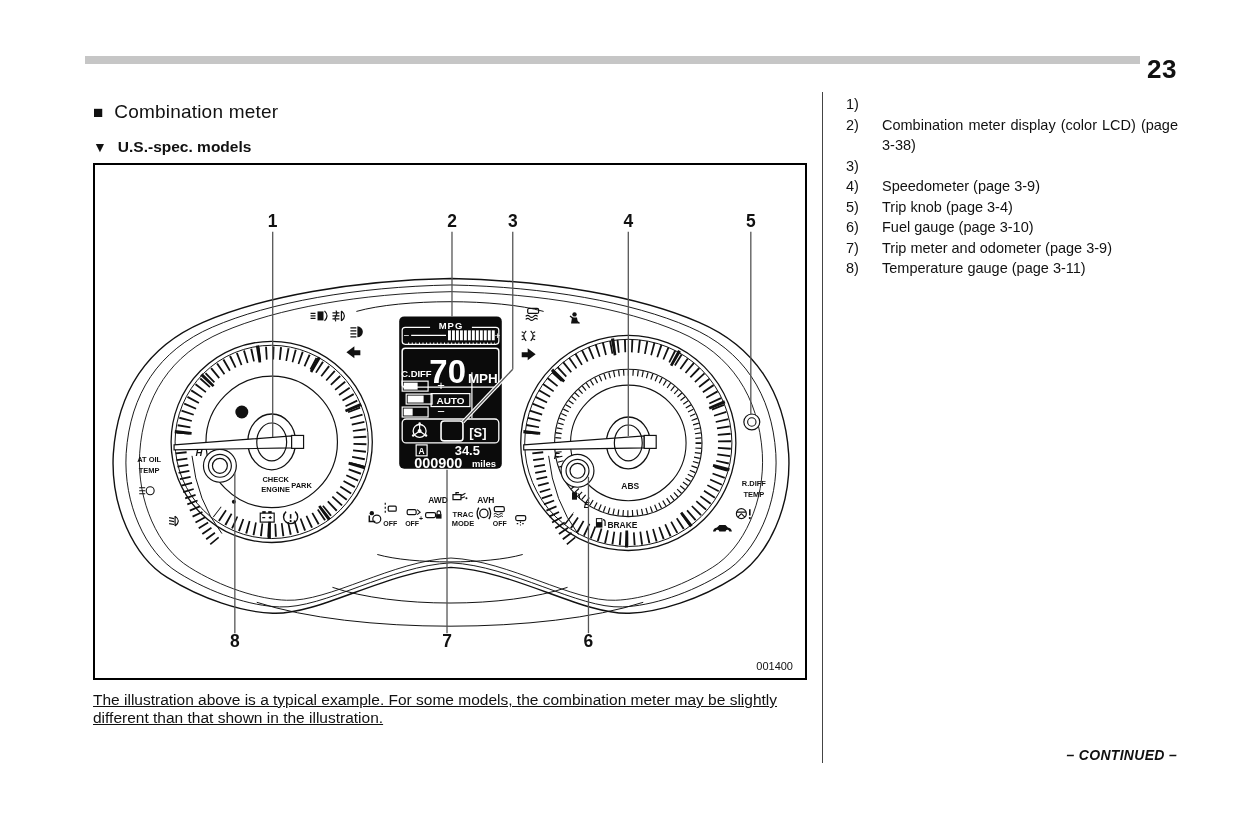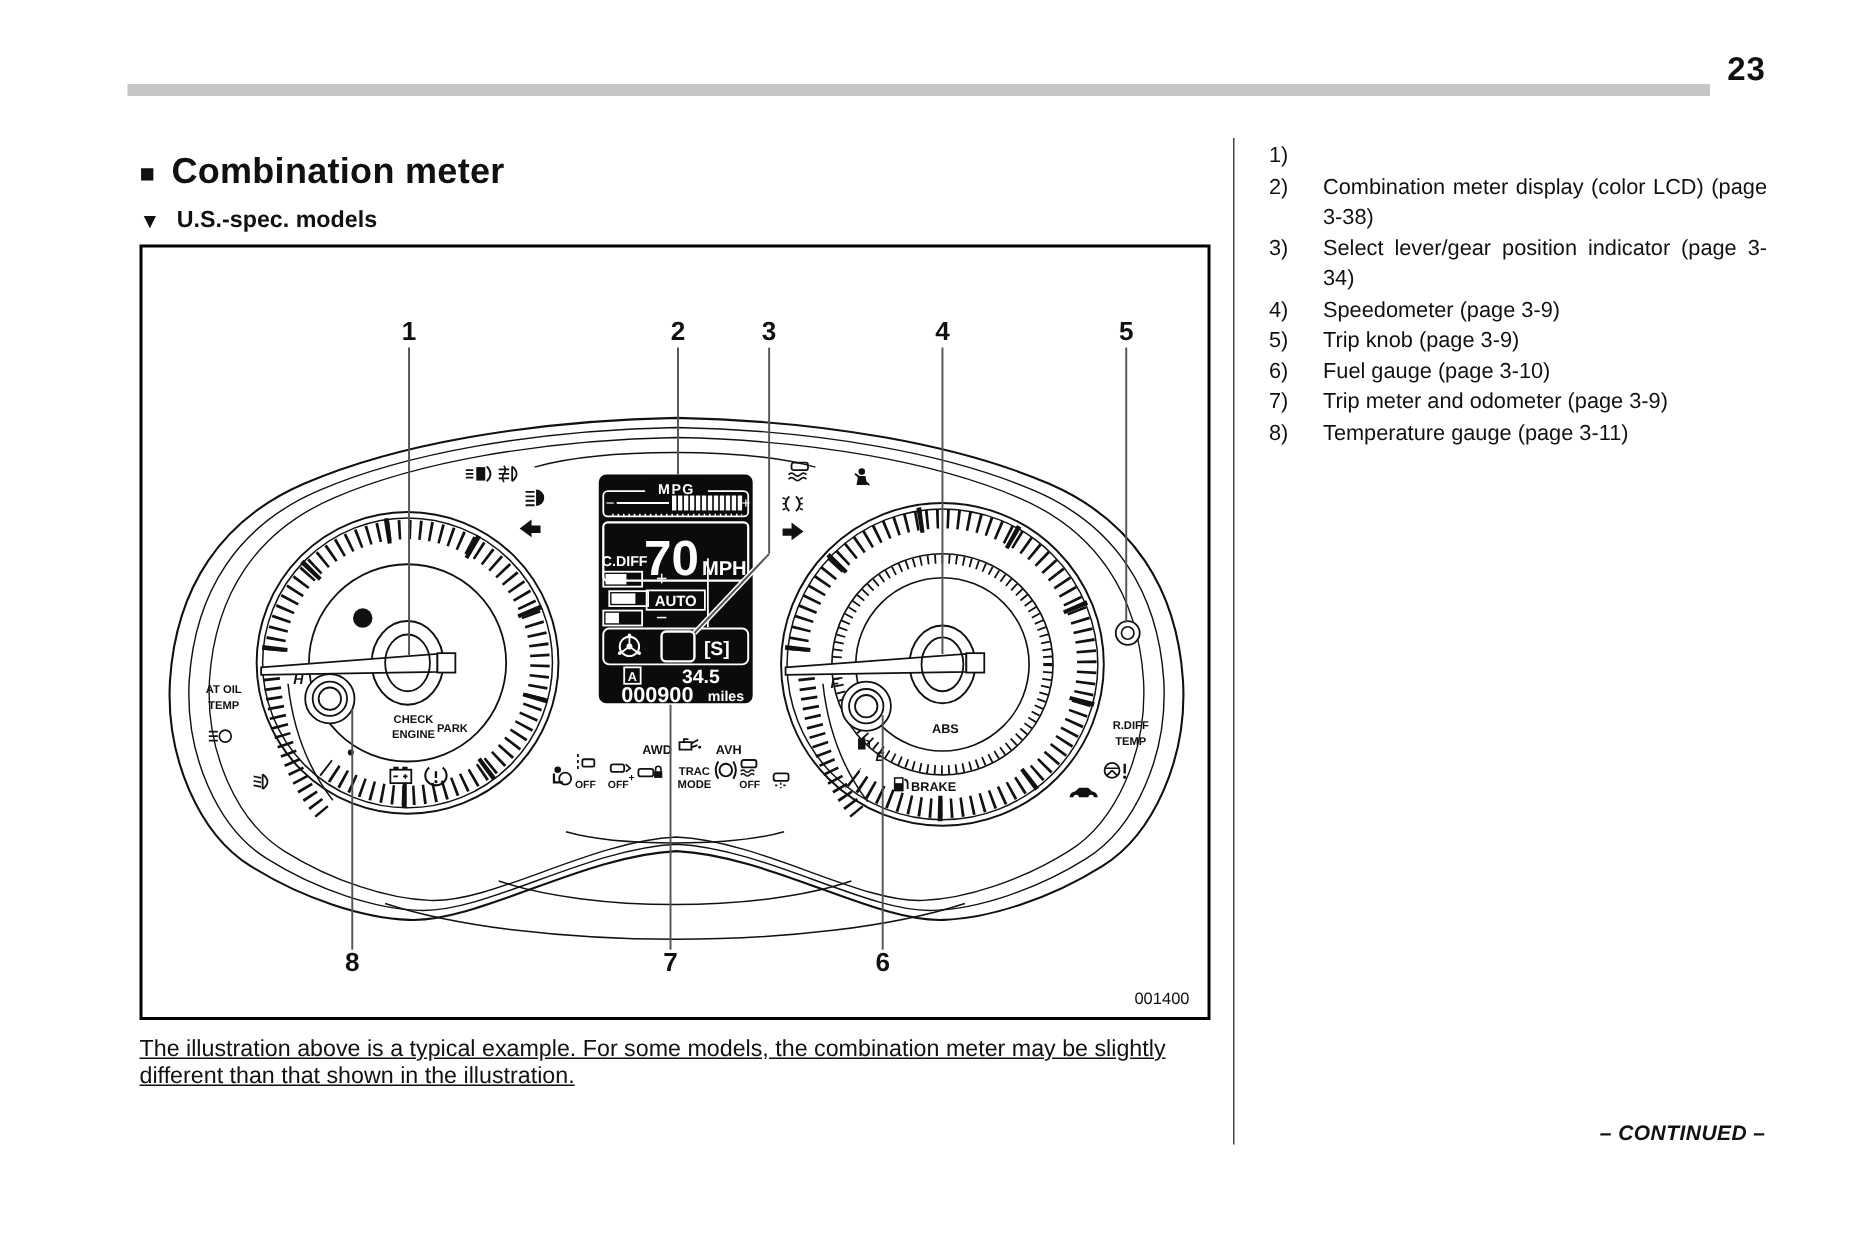--- a/index.html
+++ b/index.html
@@ -1,21 +1,21 @@
 <!DOCTYPE html>
 <html><head>
 <meta charset="utf-8">
 <style>
   html,body{margin:0;padding:0;background:#fff;}
   body{width:1241px;height:827px;position:relative;font-family:"Liberation Sans",sans-serif;color:#111;overflow:hidden;}
   .topbar{position:absolute;left:85px;top:56px;width:1055px;height:8px;background:#c6c6c6;}
-  .pagenum{position:absolute;right:64px;top:33px;font-size:22px;font-weight:bold;letter-spacing:0.5px;text-align:right;}
+  .pagenum{position:absolute;right:64px;top:54px;font-size:26px;font-weight:bold;letter-spacing:0.5px;text-align:right;}
   .title-row{position:absolute;left:93px;top:101px;display:flex;align-items:center;gap:11px;}
   .title-square{font-size:17px;line-height:17px;}
-  .title-text{font-size:24px;font-weight:bold;letter-spacing:0.2px;}
+  .title-text{font-size:19px;font-weight:normal;letter-spacing:0.2px;}
   .subtitle-row{position:absolute;left:93px;top:138px;display:flex;align-items:center;gap:11px;}
   .subtitle-tri{font-size:14px;line-height:14px;}
   .subtitle-text{font-size:15.5px;font-weight:bold;}
   .figure-box{position:absolute;left:93px;top:163px;width:710px;height:513px;border:2px solid #000;}
   .figure-code{position:absolute;right:12px;bottom:6px;font-size:11px;color:#111;margin-top:21px;}
   .caption{position:absolute;left:93px;top:691px;width:716px;font-size:15.5px;line-height:17.8px;color:#111;text-decoration:underline;}
   .divider{position:absolute;left:822px;top:92px;width:1px;height:671px;background:#444;}
   .legend{position:absolute;left:846px;top:94px;width:332px;}
   .legend-item{display:grid;grid-template-columns:36px 1fr;font-size:14.5px;line-height:20.5px;}
   .legend-label{text-align:justify;}
@@ -351,29 +351,28 @@
 <div class="legend">
   <div class="legend-item">
     <span>1)</span>
   </div>
   <div class="legend-item">
     <span>2)</span>
     <span class="legend-label">Combination meter display (color LCD) (page 3-38)</span>
   </div>
   <div class="legend-item">
     <span>3)</span>
-    <span class="legend-label">Select lever/gear position indicator (page 3-34)</span>
   </div>
   <div class="legend-item">
     <span>4)</span>
     <span class="legend-label">Speedometer (page 3-9)</span>
   </div>
   <div class="legend-item">
     <span>5)</span>
-    <span class="legend-label">Trip knob (page 3-9)</span>
+    <span class="legend-label">Trip knob (page 3-4)</span>
   </div>
   <div class="legend-item">
     <span>6)</span>
     <span class="legend-label">Fuel gauge (page 3-10)</span>
   </div>
   <div class="legend-item">
     <span>7)</span>
     <span class="legend-label">Trip meter and odometer (page 3-9)</span>
   </div>
   <div class="legend-item">

